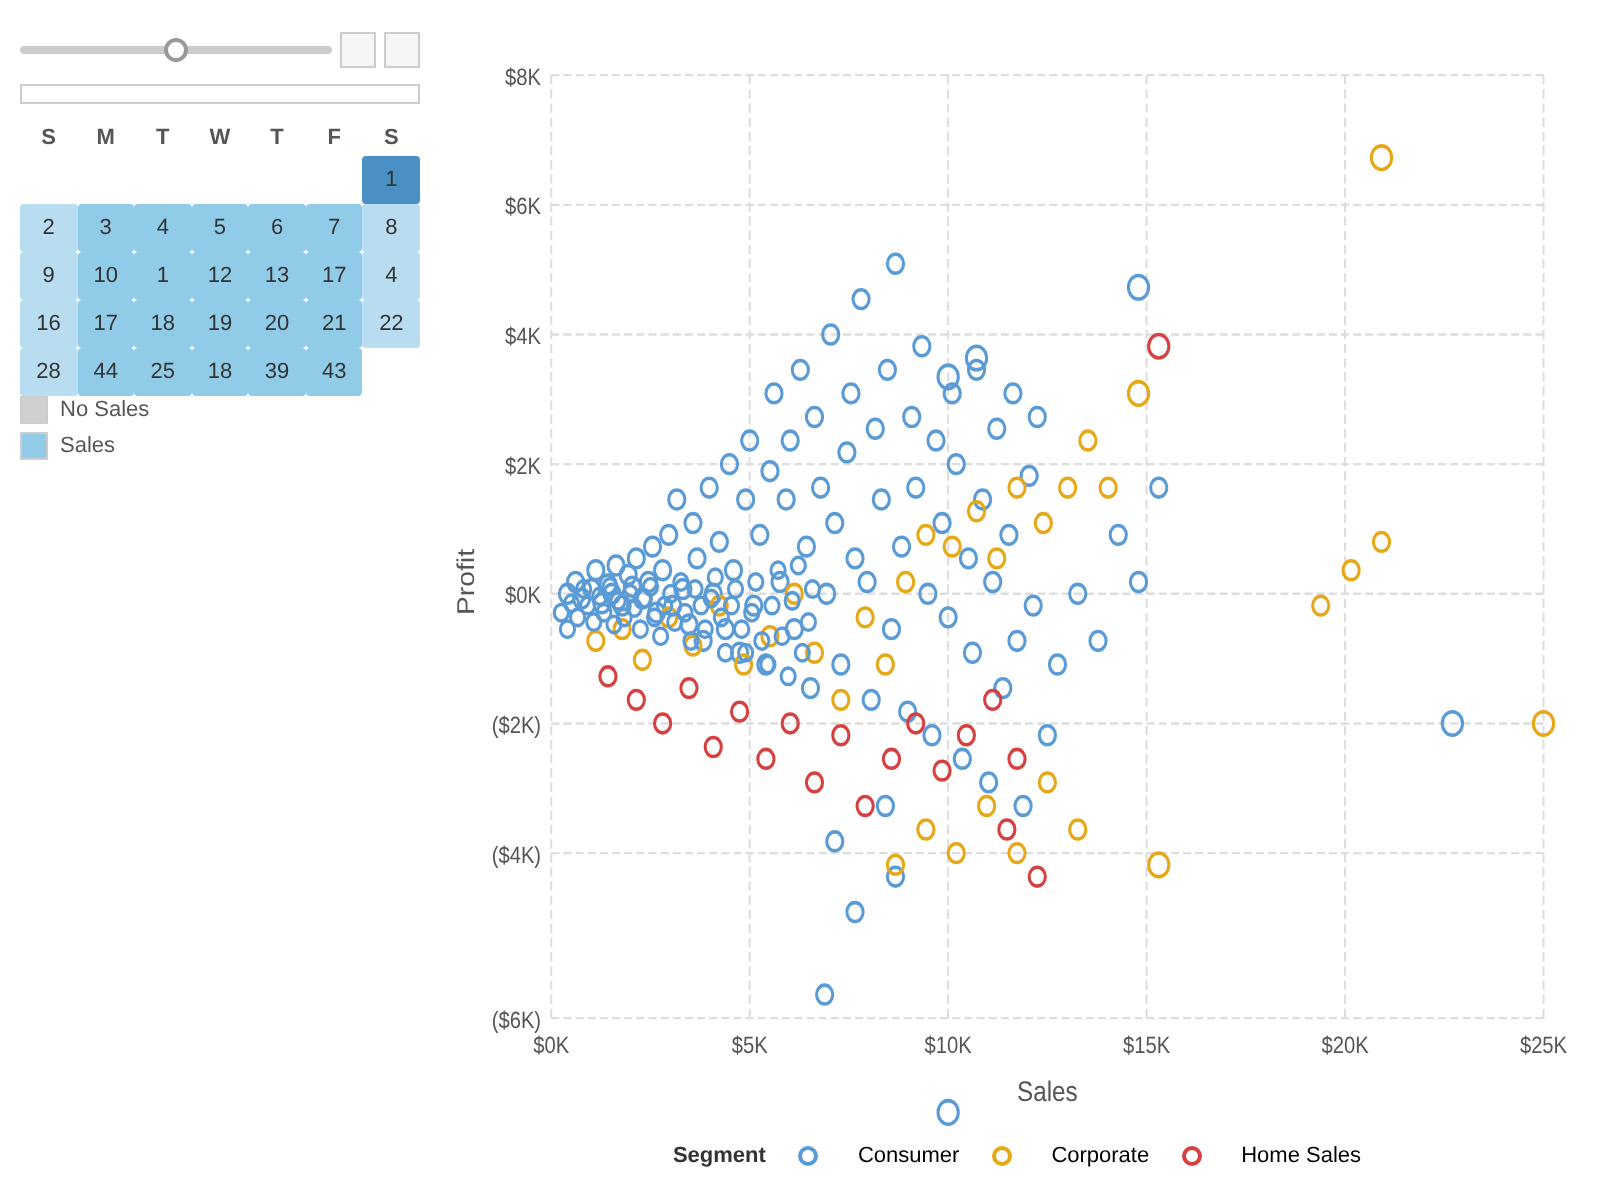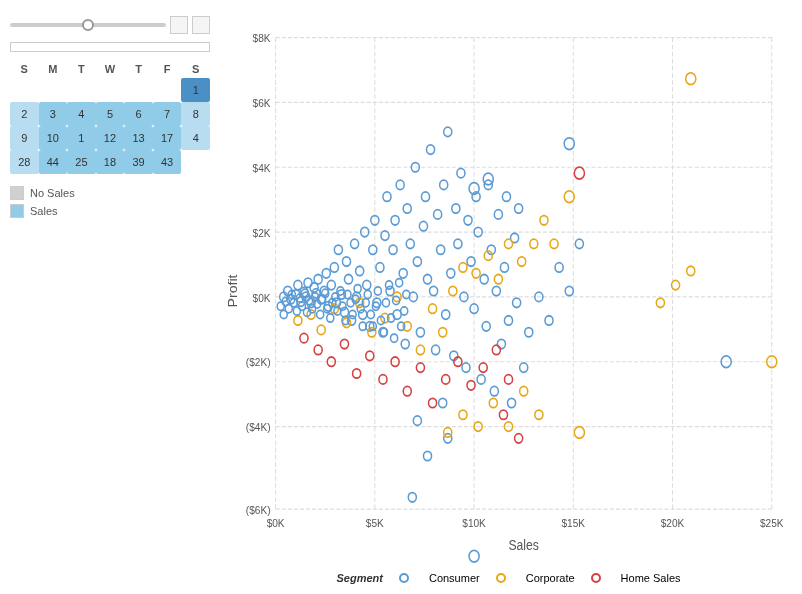--- a/index.html
+++ b/index.html
@@ -111,21 +111,20 @@
       border-radius: 2px;
     }
 
     .cal-day-weekend-highlight {
       background: #b8ddf0;
       color: #333;
       border-radius: 2px;
     }
 
     .legend {
-      margin-top: 12px;
     }
 
     .legend-item {
       display: flex;
       align-items: center;
       gap: 6px;
       margin-bottom: 4px;
       font-size: 11px;
       color: #555;
     }
@@ -170,21 +169,20 @@
       justify-content: center;
       align-items: center;
       gap: 16px;
       padding-top: 4px;
       font-size: 11px;
     }
 
     .segment-label {
       font-weight: bold;
       color: #333;
-      font-style: italic;
     }
 
     .seg-item {
       display: flex;
       align-items: center;
       gap: 20px;
     }
 
     .seg-circle {
       width: 10px;
@@ -245,20 +243,29 @@
           <td class="cal-day-weekend-highlight">8</td>
         </tr>
         <tr>
           <td class="cal-day-weekend-highlight">9</td>
           <td class="cal-day-highlight">10</td>
           <td class="cal-day-highlight">1</td>
           <td class="cal-day-highlight">12</td>
           <td class="cal-day-highlight">13</td>
           <td class="cal-day-highlight">17</td>
           <td class="cal-day-weekend-highlight">4</td>
+        </tr>
+        <tr>
+          <td class="cal-day-weekend-highlight">16</td>
+          <td class="cal-day-highlight">17</td>
+          <td class="cal-day-highlight">18</td>
+          <td class="cal-day-highlight">19</td>
+          <td class="cal-day-highlight">20</td>
+          <td class="cal-day-highlight">21</td>
+          <td class="cal-day-weekend-highlight">22</td>
         </tr>
         <tr>
           <td class="cal-day-weekend-highlight">28</td>
           <td class="cal-day-highlight">44</td>
           <td class="cal-day-highlight">25</td>
           <td class="cal-day-highlight">18</td>
           <td class="cal-day-highlight">39</td>
           <td class="cal-day-highlight">43</td>
           <td></td>
         </tr>

